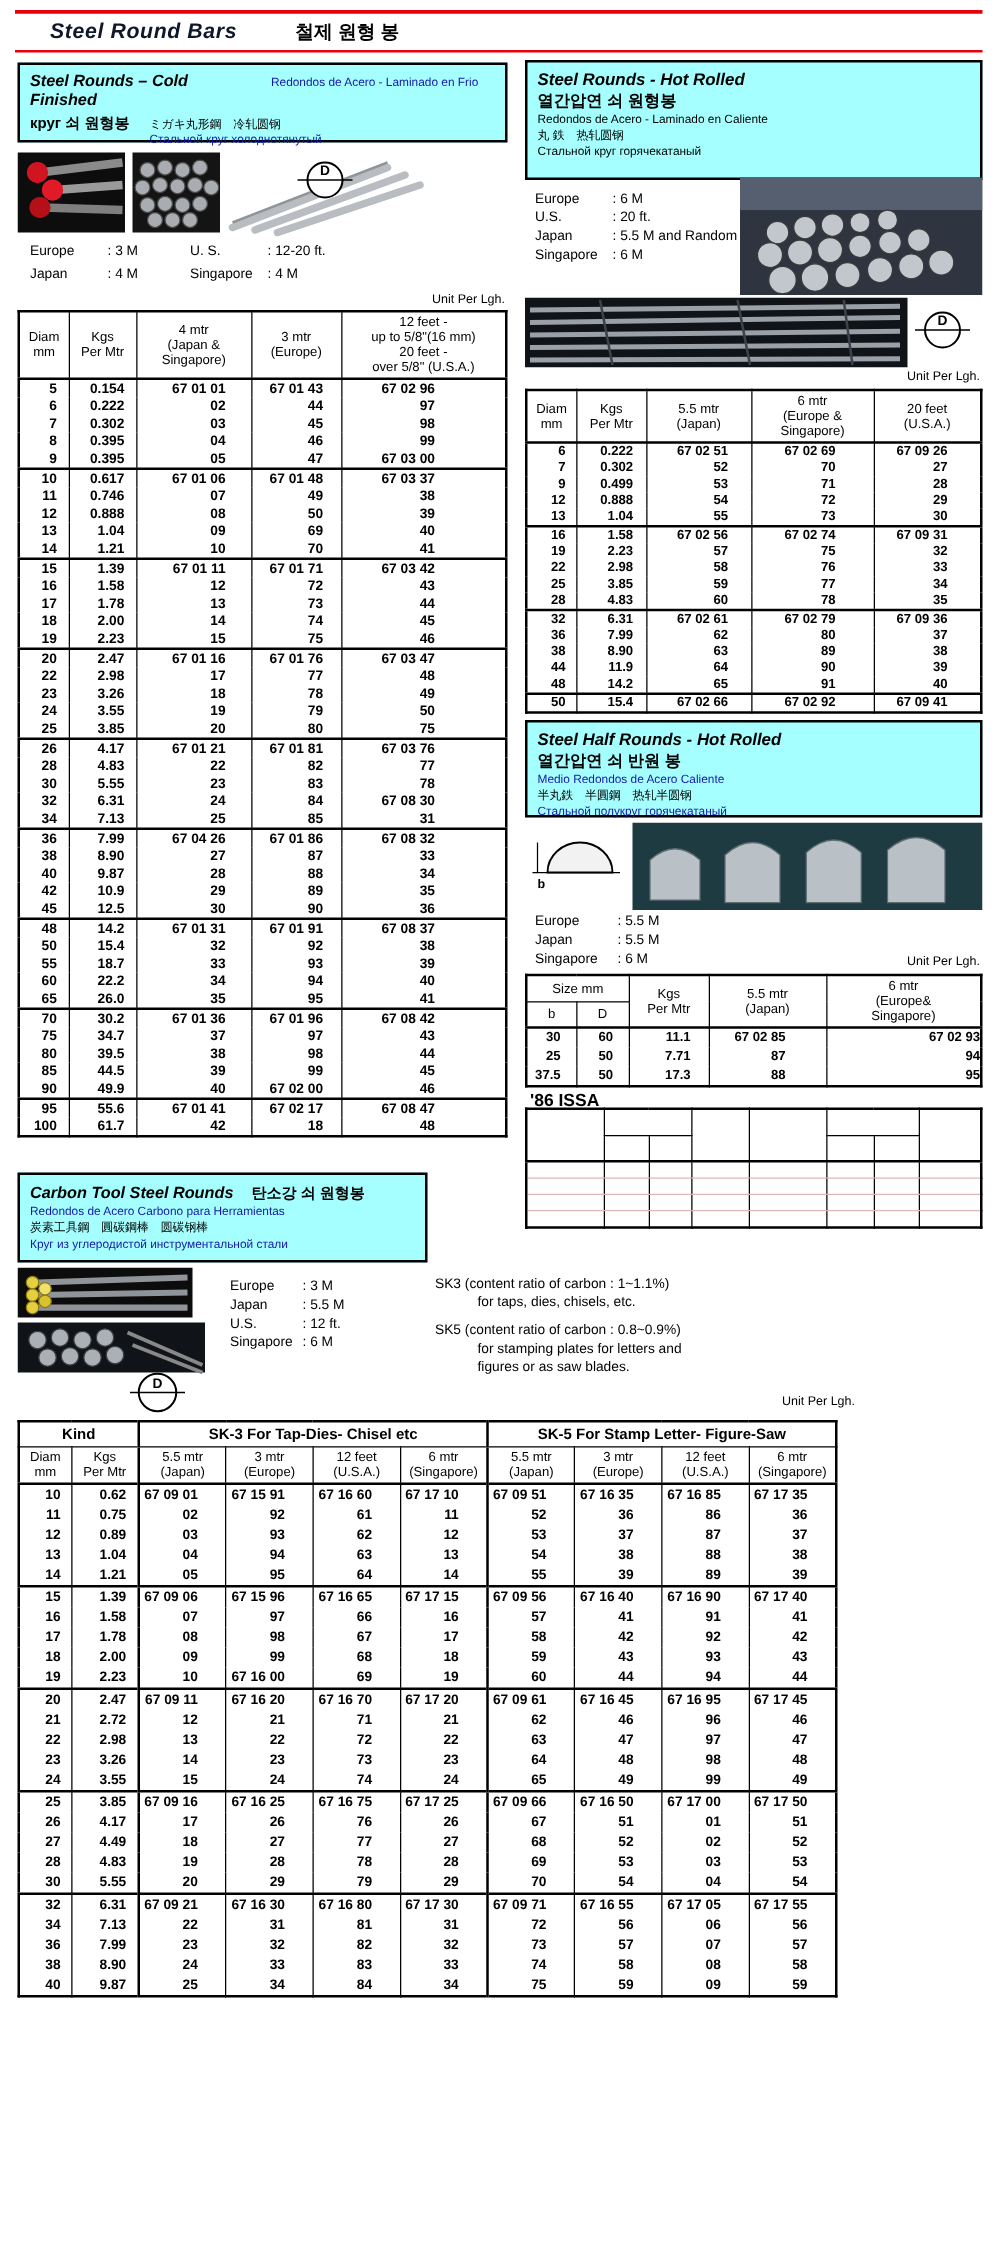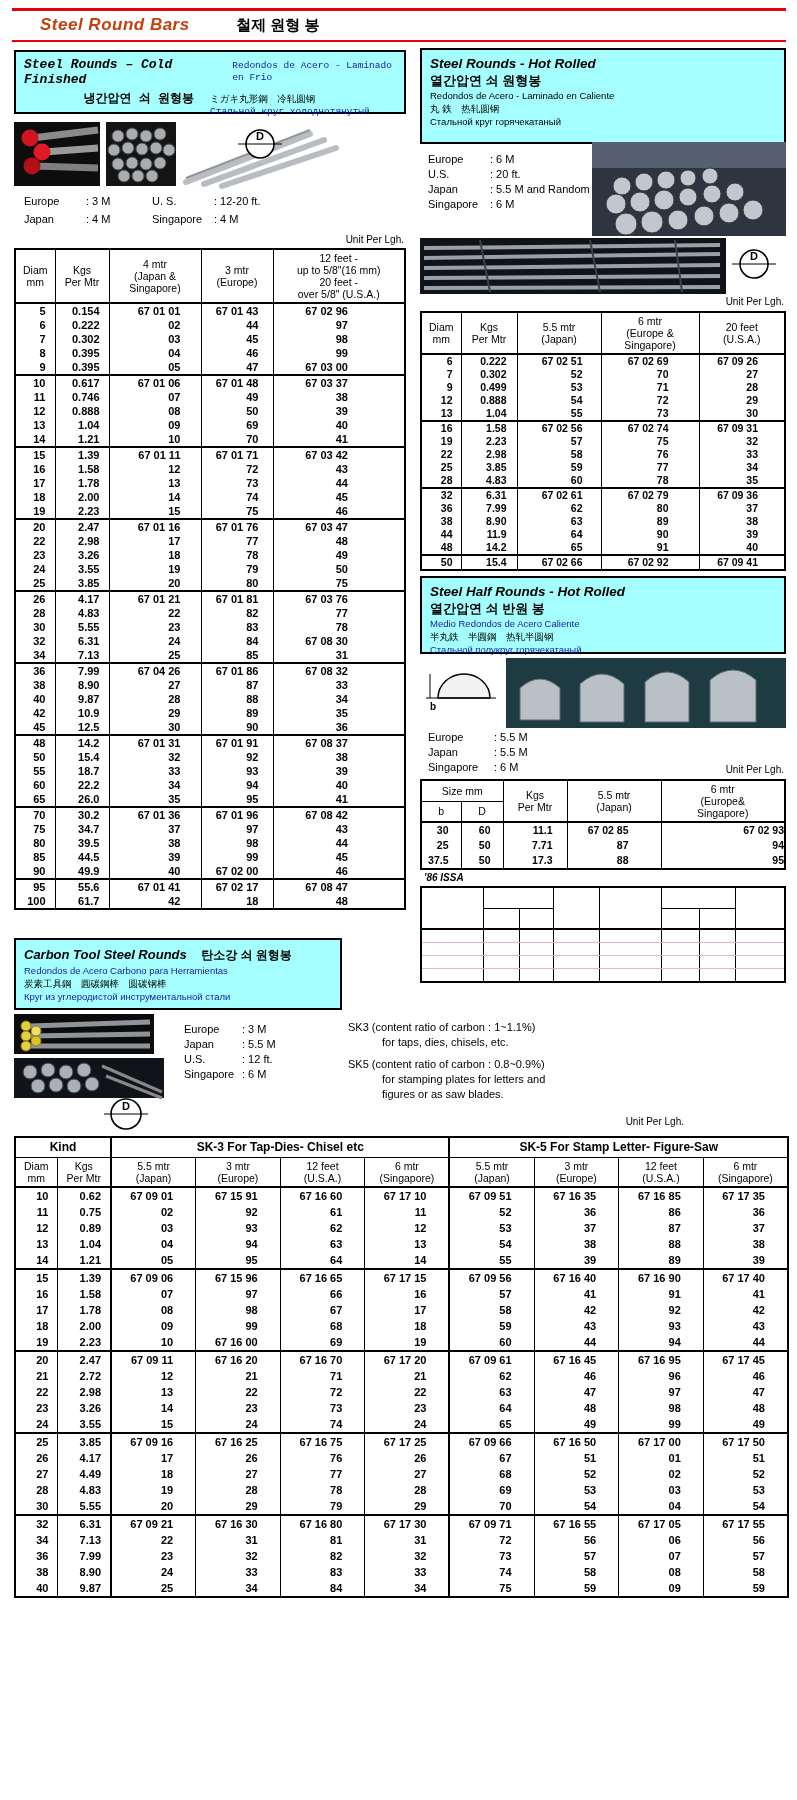--- a/index.html
+++ b/index.html
@@ -5,26 +5,26 @@
   * { margin:0; padding:0; box-sizing:border-box; }
   html,body { background:#fff; }
   body { font-family:"Liberation Sans", sans-serif; color:#000; }
   .page { position:relative; width:797px; height:1800px; background:#ffffff; overflow:hidden; }
   .abs { position:absolute; }
   .blue { color:#1418a8; }
 
   
   .masthead { position:absolute; left:12px; top:8px; width:774px;
     border-top:3px solid #e8000d; border-bottom:2px solid #e8000d; padding:4px 0 5px 28px; }
-  .mast-en { color:#c2410c; font-size:17px; font-weight:bold; font-style:italic; letter-spacing:.5px; }
+  .mast-en { color:#0f172a; font-size:17px; font-weight:bold; font-style:italic; letter-spacing:.5px; }
   .mast-kr { font-size:15px; font-weight:bold; margin-left:42px; }
 
   
   .cyan-box { background:#a6ffff; border:2px solid #000; padding:5px 8px; }
-  .cb-row { display:flex; justify-content:flex-end; align-items:baseline;font-family:Liberation Mono, monospace; }
+  .cb-row { display:flex; justify-content:flex-start; align-items:baseline; }
   .cb-row + .cb-row { margin-top:3px; }
   .cb-en { font-size:13px; font-weight:bold; font-style:italic; }
   .cb-kr { font-size:12px; font-weight:bold; }
   .cb-sub { font-size:9.5px; line-height:12px; display:block; }
   .cb-right { width:186px;margin-left:16px; }
   .cb-stack { display:flex; flex-direction:column; }
   .hb-en { font-size:13.5px; font-weight:bold; font-style:italic; line-height:17px; }
   .hb-kr { font-size:13px; font-weight:bold; line-height:17px; }
   .hb-sub { font-size:9.5px; line-height:13px; }
   .carb-title-row { white-space:nowrap; }
@@ -67,29 +67,29 @@
 
   .t-half { width:366px; }
   .t-half th { line-height:11px; }
   .t-half td { line-height:15px; font-size:10.5px; }
   .t-half td:nth-child(1){padding-right:12px}
   .t-half td:nth-child(2){padding-right:12px}
   .t-half td:nth-child(3){padding-right:14px}
   .t-half td:nth-child(4){padding-right:32px}
   .t-half td:nth-child(5){}
 
-  .issa-label { font-size:10px; font-weight:bold; font-style:italic; }
+  .issa-label { font-size:14px; font-weight:bold; }
   .t-issa { width:366px; background:#7b2230; color:#fff; border:2px solid #000; }
   .t-issa th { border:1px solid #ddb9b9; color:#fff; font-size:8.5px; line-height:9px; padding:2px 1px; }
   .t-issa thead { border-bottom:1px solid #ddb9b9; }
   .t-issa tbody { border-top:1px solid #ddb9b9; }
   .t-issa td { border:1px solid #ddb9b9; font-size:9.5px; line-height:12px; padding-right:6px; }
   .t-issa td:nth-child(1),.t-issa td:nth-child(5){padding-right:9px}
 
-  .t-carbon { width:775px; }
+  .t-carbon { width:656px; }
   .t-carbon td { line-height:16px; font-size:11px; }
   .t-carbon thead tr:first-child th { font-weight:bold; font-size:12px; line-height:15px; }
   .t-carbon td:nth-child(1){padding-right:8px}
   .t-carbon td:nth-child(2){padding-right:9px}
   .t-carbon td:nth-child(n+3){padding-right:22px}
   .t-carbon td:nth-child(3), .t-carbon td:nth-child(7),
   .t-carbon thead tr:nth-child(2) th:nth-child(3),
   .t-carbon thead tr:nth-child(2) th:nth-child(7),
   .t-carbon thead tr:first-child th:nth-child(2),
   .t-carbon thead tr:first-child th:nth-child(3) { border-left-width:2px; }
@@ -134,21 +134,21 @@
     <span class="mast-en">Steel Round Bars</span>
     <span class="mast-kr">철제 원형 봉</span>
   </header>
 
   <div class="cyan-box abs pos-cold-box">
     <div class="cb-row">
       <span class="cb-en">Steel Rounds – Cold Finished</span>
       <span class="cb-right cb-sub blue">Redondos de Acero - Laminado en Frio</span>
     </div>
     <div class="cb-row">
-      <span class="cb-kr">냉간압연 쇠 원형봉</span>
+      <span class="cb-kr">круг 쇠 원형봉</span>
       <span class="cb-right cb-stack">
         <span class="cb-sub">ミガキ丸形鋼　冷轧圆钢</span>
         <span class="cb-sub blue">Стальной круг холоднотянутый</span>
       </span>
     </div>
   </div>
 
   <svg class="abs pos-cold-imgs" width="392" height="72" viewBox="0 0 392 72">
     <g>
       <rect x="0" y="4" width="86" height="64" fill="#0d0d0d"></rect>

